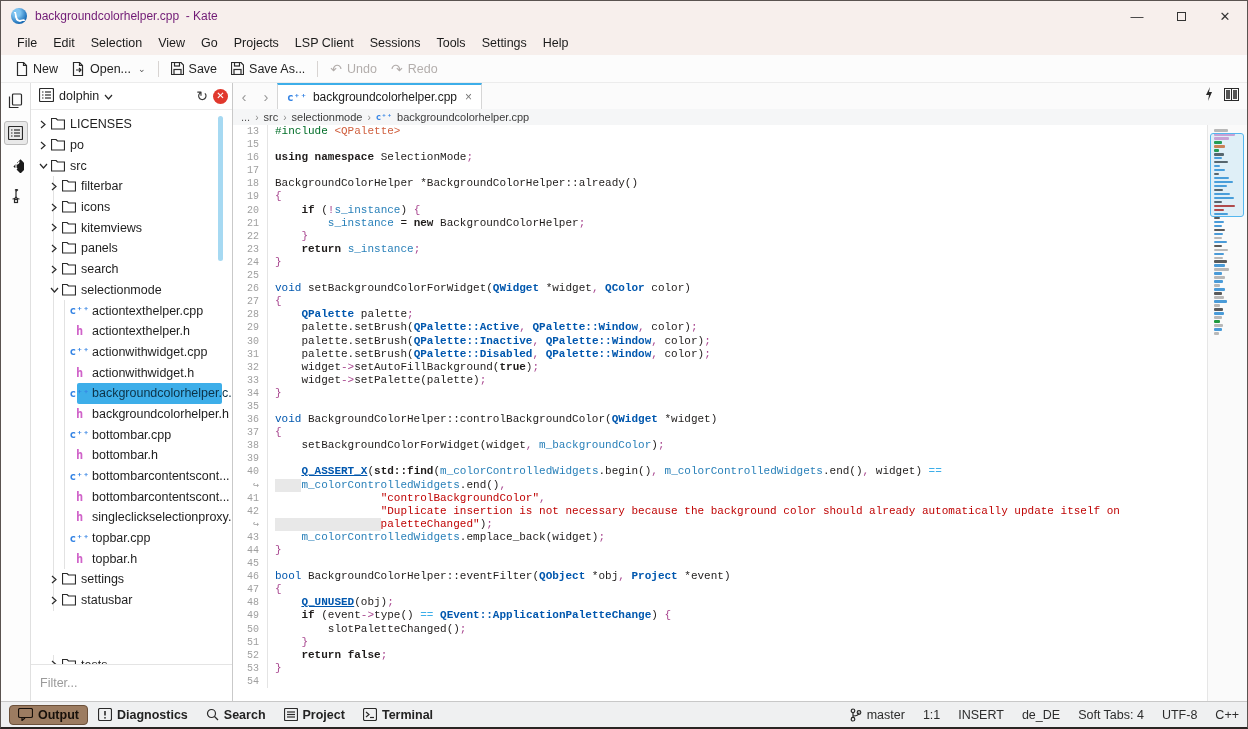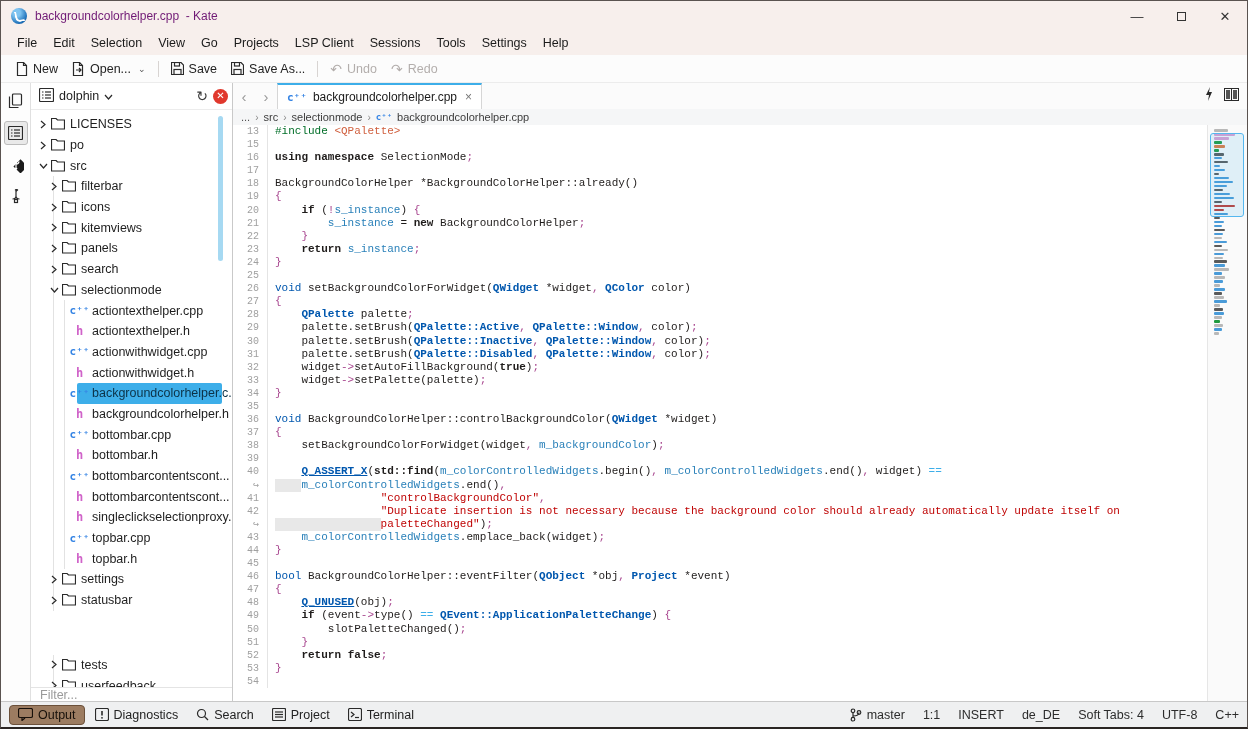--- a/index.html
+++ b/index.html
@@ -50,21 +50,21 @@
   .tree-arrow { width:12px; flex:0 0 auto; display:flex; align-items:center; justify-content:center; color:#666; }
   .tree-ico { width:17px; flex:0 0 auto; display:flex; align-items:center; justify-content:center; margin-right:4px; }
   .cpp-glyph { color:#3584e4; font-weight:bold; font-size:11px; font-family:"DejaVu Sans Mono", monospace; }
   .h-glyph { color:#d063c9; font-weight:bold; font-size:12px; font-family:"DejaVu Sans Mono", monospace; }
   .tree-row.selected .row-hl { position:absolute; left:46px; right:10px; top:0; bottom:0; background:#3daee9; border-radius:2px; z-index:0; }
   .tree-row > * { position:relative; z-index:1; }
   .tree-row.selected .tree-label { color:#0c3247; }
   .guide { position:absolute; top:0; bottom:0; border-left:1px solid #e2e2e2; z-index:0; }
   .tree-scrollbar { position:absolute; right:9px; top:6px; width:5px; height:145px; background:#a6d9f2; border-radius:3px; z-index:2; }
 
-  .filterbox { height:14px; border-top:1px solid #e4e4e4; display:flex; align-items:flex-end; flex:0 0 auto; }
+  .filterbox { height:37px; border-top:1px solid #e4e4e4; display:flex; align-items:flex-end; flex:0 0 auto; }
   .filterbox input { width:100%; height:100%; border:none; outline:none; padding:0 9px; font-size:12.5px; color:#222; font-family:"Liberation Sans",sans-serif; }
   .filterbox input::placeholder { color:#9a9a9a; }
 
   
   .editor-col { flex:1 1 auto; display:flex; flex-direction:column; min-width:0; min-height:0; }
   .tabbar { height:26px; background:#fbfbfb; display:flex; align-items:stretch; flex:0 0 auto; }
   .nav-btn { width:22px; display:flex; align-items:center; justify-content:center; color:#9a9a9a; font-size:15px; }
   .tab { display:flex; align-items:center; gap:6px; padding:0 9px; background:#fff; border-top:2px solid #3daee9; border-left:1px solid #d6d6d6; border-right:1px solid #d6d6d6; font-size:12px; color:#1b1b1b; }
   .tab-close { color:#777; font-size:12px; margin-left:2px; }
   .tab-right { margin-left:auto; display:flex; align-items:center; gap:10px; padding-right:8px; }
@@ -690,21 +690,21 @@
               <div class="mm-row" style="width: 30%; background: rgb(74, 155, 216);"></div>
               <div class="mm-row" style="width: 20%; background: rgb(184, 184, 184);"></div>
             </div>
           <div class="mm-viewport" id="mm-viewport" style="top: 8px; height: 84px;"></div>
         </div>
       </div>
     </div>
   </div>
 
   <div class="bottombar">
-    <span id="bb-buttons" style="display:flex;align-items:center;">
+    <span id="bb-buttons" style="display:flex;align-items:center;font-weight:bold;">
         <span class="bbtn active">
           <span style="display: inline-flex; align-items: center;">
             <svg width="15" height="13" viewBox="0 0 15 13" fill="none" stroke="#2a2a2a" stroke-width="1.2">
               <rect x="0.5" y="0.5" width="14" height="9" rx="1.5"></rect>
               <path d="M4 10 v2.5 l3-2.5"></path>
             </svg>
           </span>
           <span>Output</span>
         </span>
         <span class="bbtn">

